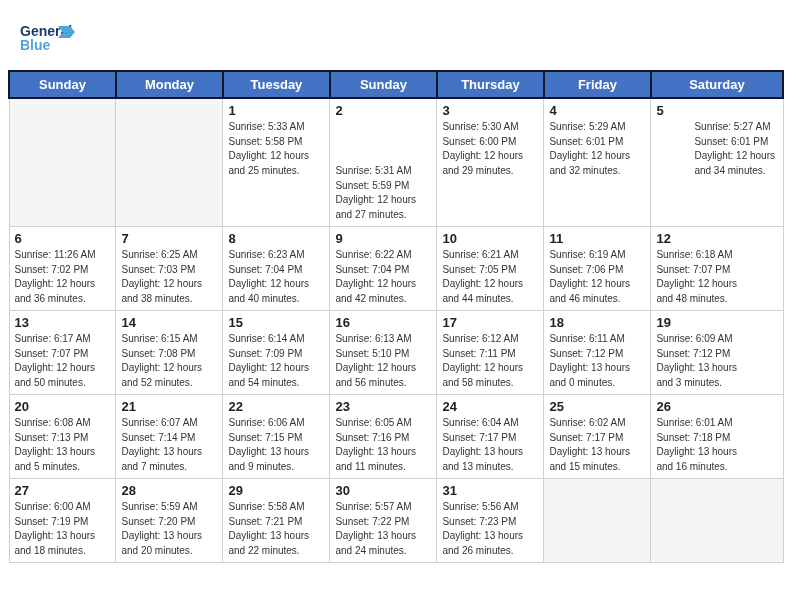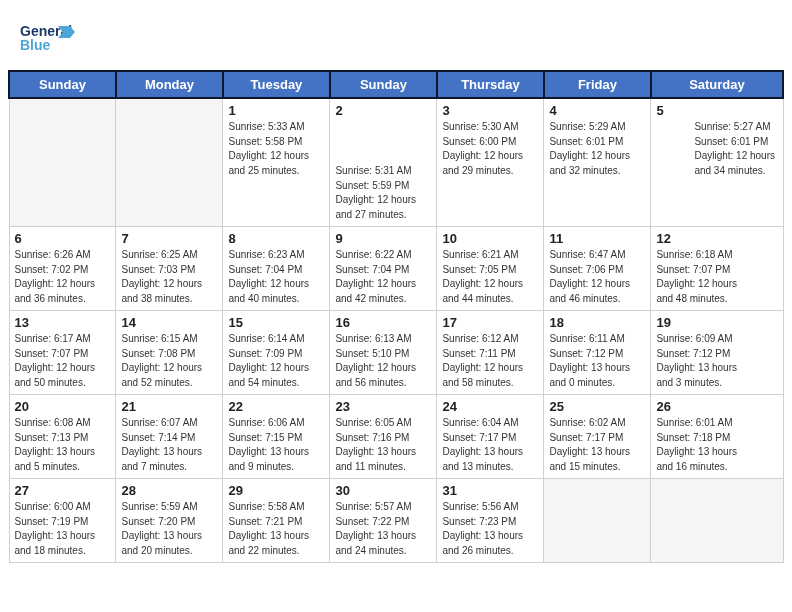--- a/index.html
+++ b/index.html
@@ -147,21 +147,21 @@
             <span class="day-num">5</span>
             <div class="day-details" style="white-space: pre-line; margin-left: 38px;">Sunrise: 5:27 AM
 Sunset: 6:01 PM
 Daylight: 12 hours
 and 34 minutes.</div>
           </td>
         </tr>
         <tr>
           <td>
             <span class="day-num">6</span>
-            <div class="day-details" style="white-space: pre-line;">Sunrise: 6:26 AM
+            <div class="day-details" style="white-space: pre-line;">Sunrise: 11:26 AM
 Sunset: 7:02 PM
 Daylight: 12 hours
 and 36 minutes.</div>
           </td>
           <td>
             <span class="day-num">7</span>
             <div class="day-details" style="white-space: pre-line;">Sunrise: 6:25 AM
 Sunset: 7:03 PM
 Daylight: 12 hours
 and 38 minutes.</div>
@@ -182,21 +182,21 @@
           </td>
           <td>
             <span class="day-num">10</span>
             <div class="day-details" style="white-space: pre-line;">Sunrise: 6:21 AM
 Sunset: 7:05 PM
 Daylight: 12 hours
 and 44 minutes.</div>
           </td>
           <td>
             <span class="day-num">11</span>
-            <div class="day-details" style="white-space: pre-line;">Sunrise: 6:47 AM
+            <div class="day-details" style="white-space: pre-line;">Sunrise: 6:19 AM
 Sunset: 7:06 PM
 Daylight: 12 hours
 and 46 minutes.</div>
           </td>
           <td>
             <span class="day-num">12</span>
             <div class="day-details" style="white-space: pre-line;">Sunrise: 6:18 AM
 Sunset: 7:07 PM
 Daylight: 12 hours
 and 48 minutes.</div>

